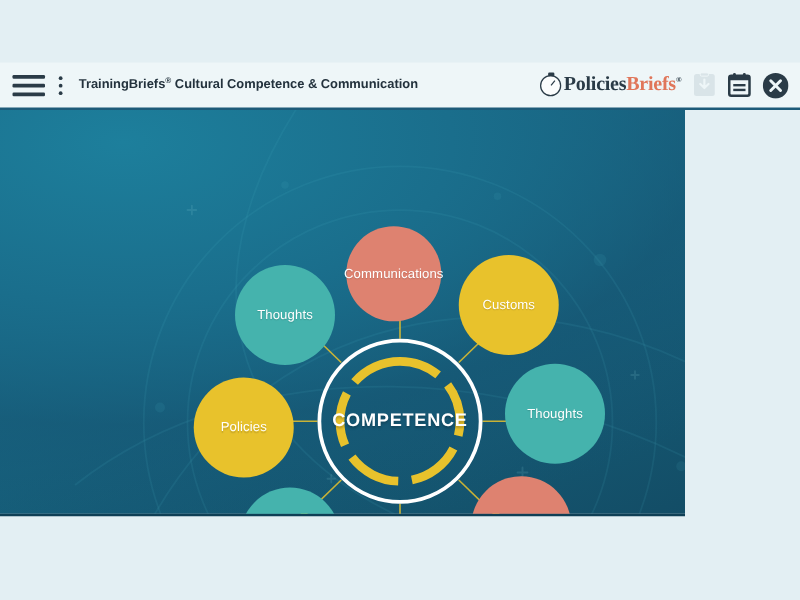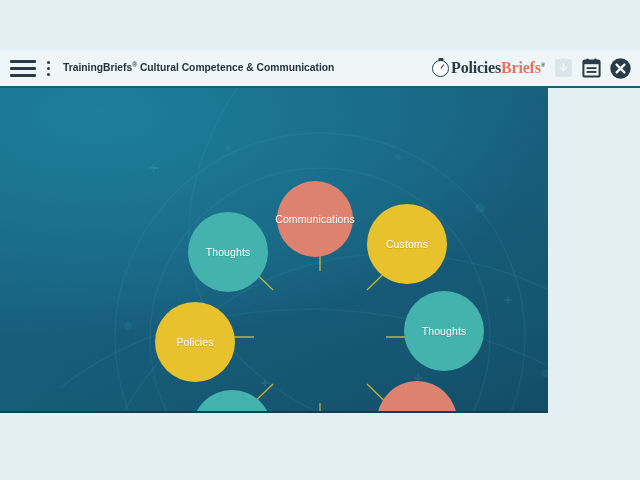--- a/index.html
+++ b/index.html
@@ -218,15 +218,22 @@
         <div class="node" style="left: 377px; top: 293px; width: 80px; height: 80px; background: rgb(222, 130, 112);"></div>
         <div class="node" style="left: 192px; top: 302px; width: 80px; height: 80px; background: rgb(69, 179, 173);"></div>
         <div class="node" style="left: 155px; top: 214px; width: 80px; height: 80px; background: rgb(232, 194, 44);">
           <span>Policies</span>
         </div>
         <div class="node" style="left: 188px; top: 124px; width: 80px; height: 80px; background: rgb(69, 179, 173); text-align: right;">
           <span>Thoughts</span>
         </div>
       </div>
 
+    <div class="hub">
+      <svg width="132" height="132" viewBox="0 0 132 132">
+        <circle cx="66" cy="66" r="48" fill="none" stroke="#e8c22c" stroke-width="7" stroke-dasharray="43 11" stroke-dashoffset="10" transform="rotate(-90 66 66)"></circle>
+      </svg>
+      <div class="hub-ring"></div>
+      <div class="hub-label">COMPETENCE</div>
+    </div>
 
   </div>
 </div>
 
 </body></html>

